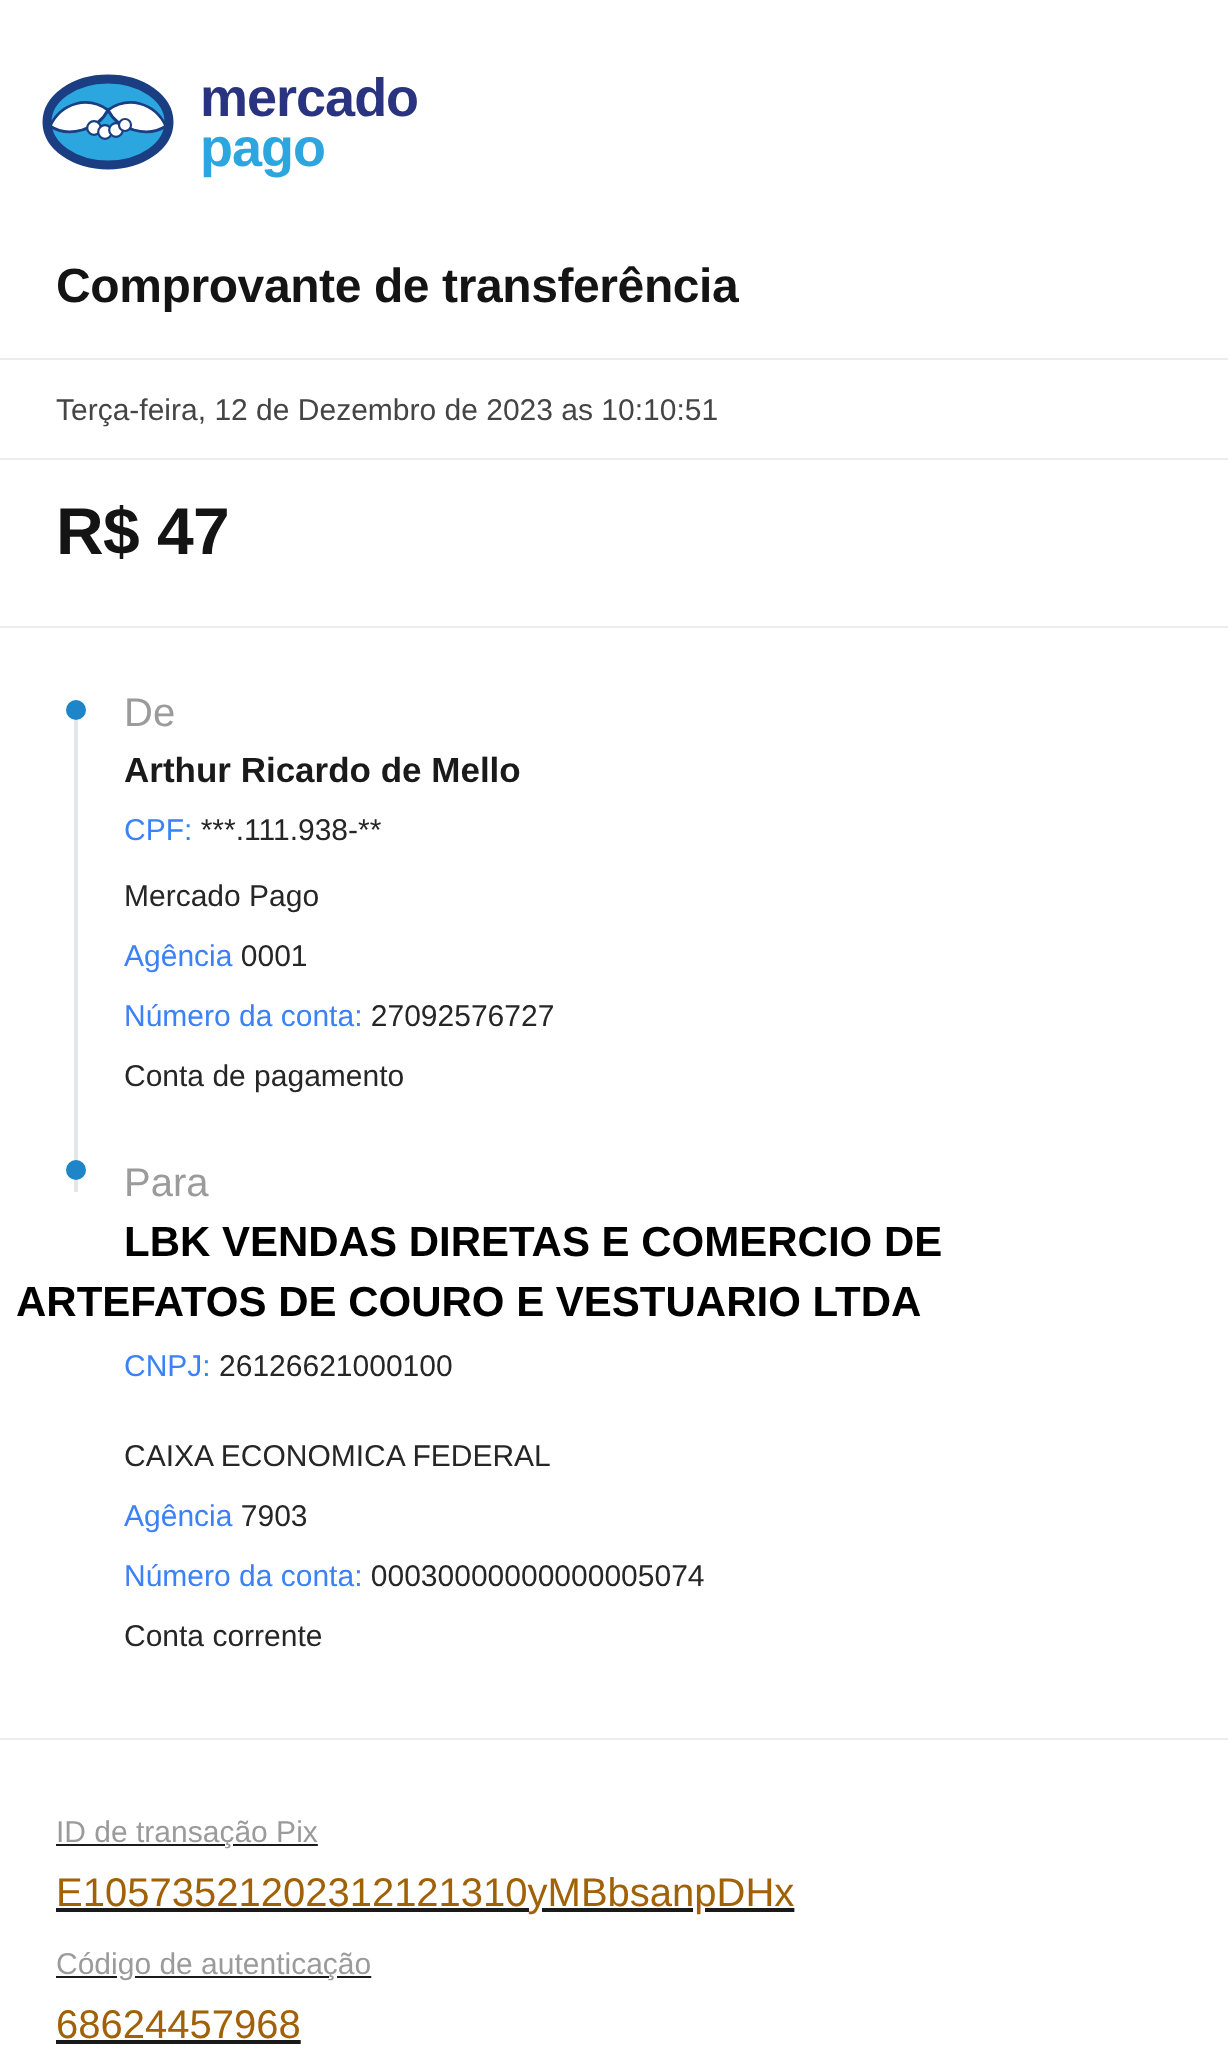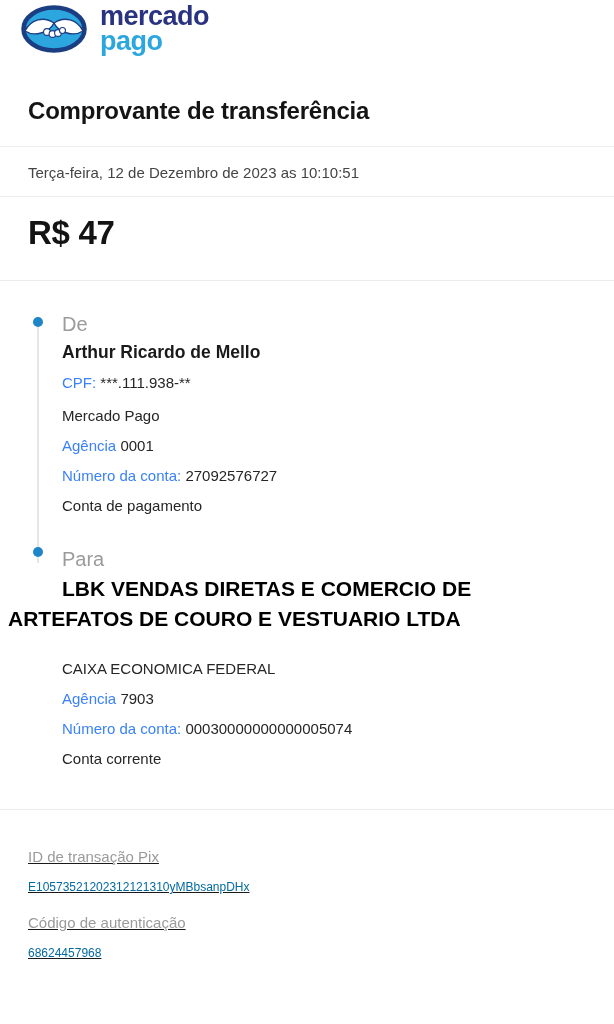--- a/index.html
+++ b/index.html
@@ -7,21 +7,21 @@
   body {
     width:614px; height:1024px;
     font-family:"Liberation Sans", sans-serif;
     color:#1a1a1a;
     overflow:hidden;
     position:relative;
   }
   .divider { height:1px; background:#ececec; width:100%; }
 
   
-  .brand-header { padding:4px 0 0 21px; display:flex; align-items:center; }
+  .brand-header { padding:37px 0 0 21px; display:flex; }
   .brand-logo { width:66px; height:48px; flex:0 0 auto; }
   .brand-word { margin-left:13px; font-weight:bold; font-size:27px; line-height:25px; letter-spacing:-0.5px; }
   .brand-word .w1 { color:#293380; display:block; }
   .brand-word .w2 { color:#2ba6df; display:block; }
 
   
   .page-title { margin:42px 28px 0 28px; font-size:24px; font-weight:bold; color:#141414; line-height:29px; letter-spacing:-0.2px; }
   .div-1 { margin-top:21px; }
 
   
@@ -47,21 +47,21 @@
   .val { color:#262626; }
   .bank-group { margin-top:8px; }
   .bank-group.second { margin-top:20px; }
   .detail-row { font-size:15px; line-height:30px; }
   .recipient-sec { margin-top:22px; }
   .div-4 { margin-top:35px; }
 
   
   .footer { padding:38px 28px 0 28px;text-decoration:underline; }
   .footer-label { font-size:15px; color:#9b9b9b; line-height:18px; }
-  .footer-value { margin-top:12px; font-size:12px; color:#0369a1; line-height:18px; }
+  .footer-value { margin-top:12px; font-size:20px; color:#a16207; line-height:18px; }
   .footer-label.second { margin-top:18px; }
 </style>
 </head>
 <body>
 
 <div class="page">
 
   <div class="brand-header">
     <span class="brand-logo">
       <svg width="66" height="48" viewBox="0 0 66 48">
@@ -111,20 +111,24 @@
           <span class="val">27092576727</span>
         </div>
         <div class="detail-row val">Conta de pagamento</div>
       </div>
     </div>
 
     <div class="tl-section recipient-sec">
       <span class="tl-dot dot-para"></span>
       <div class="section-label">Para</div>
       <div class="recipient-name">LBK VENDAS DIRETAS E COMERCIO DE ARTEFATOS DE COURO E VESTUARIO LTDA</div>
+      <div class="doc-row cnpj">
+        <span class="muted">CNPJ:</span>
+        <span class="val">26126621000100</span>
+      </div>
       <div class="bank-group second">
         <div class="detail-row val">CAIXA ECONOMICA FEDERAL</div>
         <div class="detail-row">
           <span class="muted">Agência</span>
           <span class="val">7903</span>
         </div>
         <div class="detail-row">
           <span class="muted">Número da conta:</span>
           <span class="val">00030000000000005074</span>
         </div>

